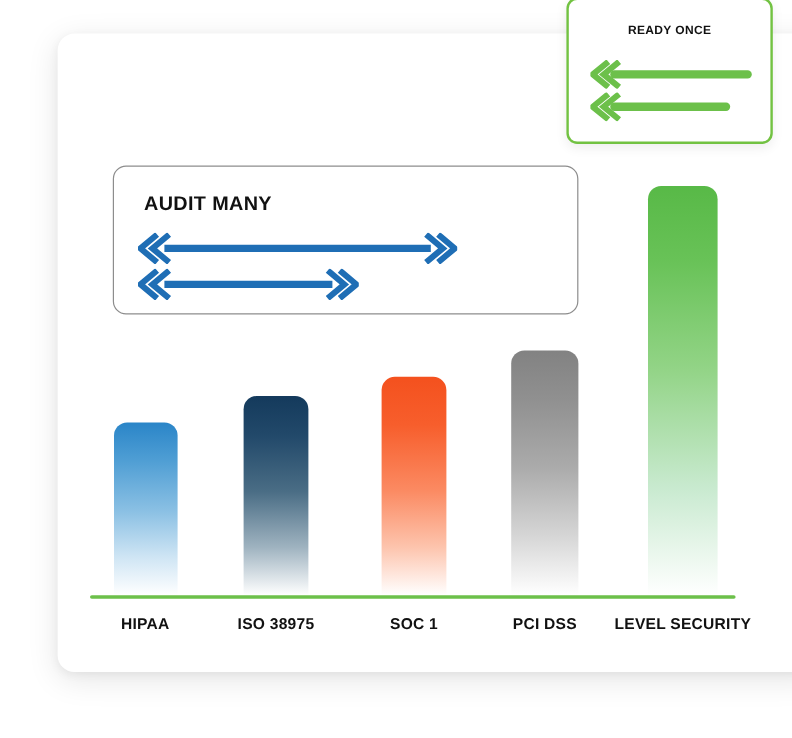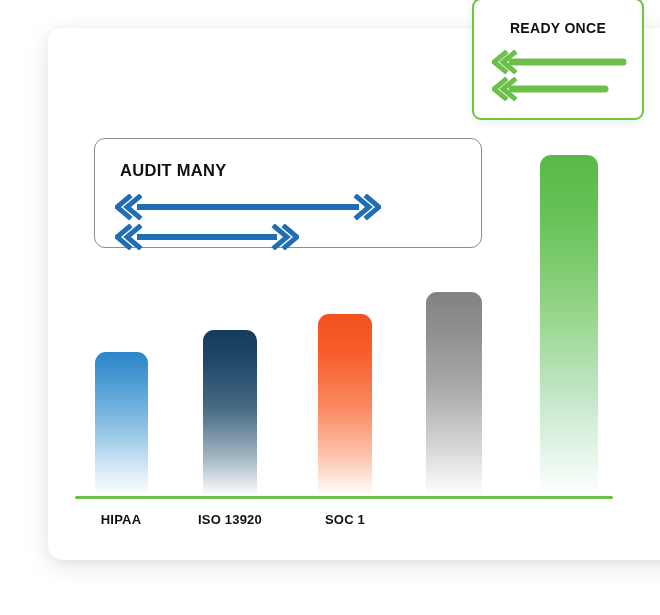--- a/index.html
+++ b/index.html
@@ -64,21 +64,21 @@
     color: #111111;
     line-height: 17px;
   }
 
   
   #audit-box {
     position: absolute;
     left: 94px;
     top: 138px;
     width: 388px;
-    height: 110px;
+    height: 124px;
     background: #ffffff;
     border: 1px solid #8d8d8d;
     border-radius: 11px;
     box-sizing: border-box;
   }
   #audit-title {
     position: absolute;
     left: 25px;
     top: 22px;
     font-size: 16.5px;
@@ -99,21 +99,21 @@
     border-radius: 9px;
     box-sizing: border-box;
     box-shadow: 0 3px 10px rgba(0,0,0,0.07);
   }
   #ready-title {
     position: absolute;
     left: 0;
     right: 0;
     top: 20px;
     text-align: center;
-    font-size: 14px;
+    font-size: 10px;
     font-weight: bold;
     letter-spacing: 0.3px;
     color: #111111;
   }
 
   .arrow-svg { position: absolute; display: block; }
 </style>
 </head>
 <body>
 
@@ -137,26 +137,30 @@
 
     <div class="bar" style="left:540px; top:155px; width:58px; height:341px;
                 background:linear-gradient(to bottom,#58b947 0%,#68c257 18%,#93d487 45%,#c9ead0 74%,#ffffff 100%);"></div>
 
     <div class="baseline"></div>
 
     <div class="tick-label" style="left:46px;">
       <div>HIPAA</div>
     </div>
     <div class="tick-label" style="left:155px;">
-      <div>ISO 13920</div>
+      <div>ISO 38975</div>
     </div>
     <div class="tick-label" style="left:270px;">
       <div>SOC 1</div>
     </div>
+    <div class="tick-label" style="left:379px;">
+      <div>PCI DSS</div>
+    </div>
     <div class="tick-label" style="left:494px;">
+      <div>LEVEL SECURITY</div>
     </div>
 
   </div>
 
   <div id="audit-box">
     <div id="audit-title">AUDIT MANY</div>
 
     <svg class="arrow-svg" style="left:20px; top:55px;" width="266" height="26" viewBox="0 0 266 26">
       <line x1="22" y1="13" x2="244" y2="13" stroke="#1f6eb5" stroke-width="6" stroke-linecap="butt"></line>
       <polyline points="24,3 12,13 24,23" fill="none" stroke="#1f6eb5" stroke-width="5" stroke-linecap="square" stroke-linejoin="miter"></polyline>

